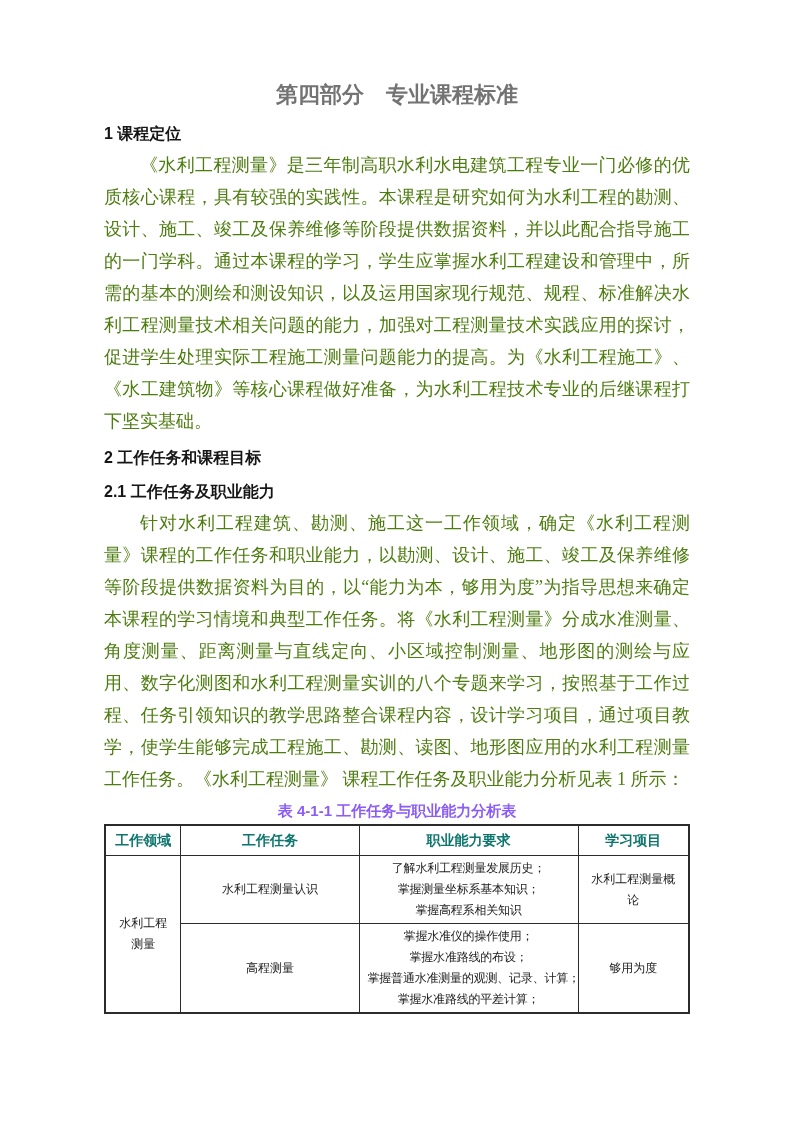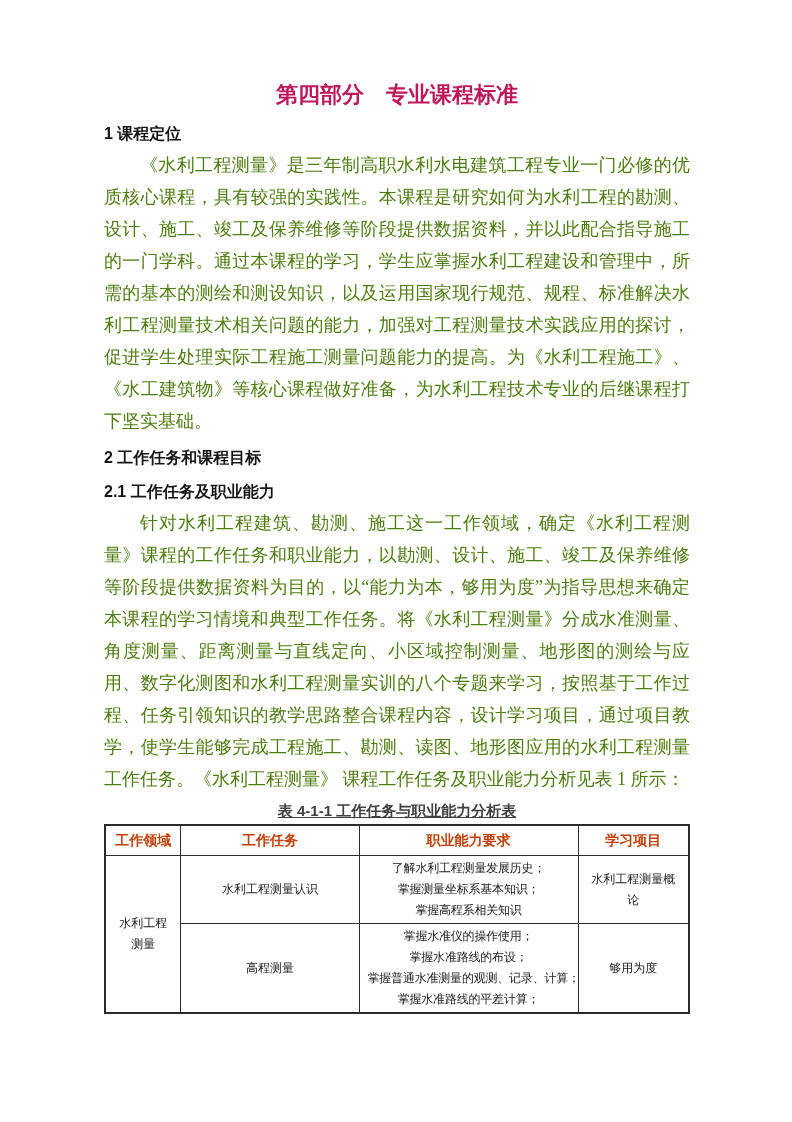--- a/index.html
+++ b/index.html
@@ -13,21 +13,21 @@
     color: #161616;
     font-family: "Liberation Serif", "DejaVu Serif", serif;
     overflow: hidden;
   }
   .part-title {
     text-align: center;
     font-family: "Liberation Sans", "DejaVu Sans", sans-serif;
     font-weight: 700;
     font-size: 22px;
     line-height: 30px;
-    color: #be185d;
+    color: #737373;
   }
   .doc-title {
     font-family: "Liberation Sans", "DejaVu Sans", sans-serif;
     font-weight: 700;
     font-size: 20px;
     line-height: 29px;
     margin-top: 12px;
   }
   .sec-heading {
     font-family: "Liberation Sans", "DejaVu Sans", sans-serif;
@@ -46,43 +46,42 @@
     margin-top: 4px;
     color: #4d7c0f;
   }
   .tbl-caption {
     text-align: center;
     font-family: "Liberation Sans", "DejaVu Sans", sans-serif;
     font-weight: 700;
     font-size: 15px;
     line-height: 20px;
     margin-top: 6px;
-    color: #404040;
-    text-decoration: underline;
+    color: #8b5cf6;
   }
   table.analysis {
     width: 100%;
     border-collapse: collapse;
     table-layout: fixed;
     margin-top: 3px;
     border: 2px solid #2b2b2b;
   }
   table.analysis th, table.analysis td {
     border: 1px solid #2b2b2b;
     text-align: center;
     vertical-align: middle;
     overflow: hidden;
   }
   table.analysis th {
     font-family: "Liberation Sans", "DejaVu Sans", sans-serif;
     font-weight: 700;
     font-size: 14px;
     height: 29px;
     padding: 0 2px;
-    color: #c2410c;
+    color: #0f766e;
   }
   table.analysis td {
     font-size: 12px;
     line-height: 21px;
     padding: 2px 8px;
     color: #1b1b1b;
   }
   td.cell-work-area { padding: 2px 6px; line-height: 22px; margin-left: 32px; }
   td.cell-project  { padding: 2px 10px; line-height: 22px; }
   td.cell-abilities { padding: 2px 4px; letter-spacing: -0.2px; }

